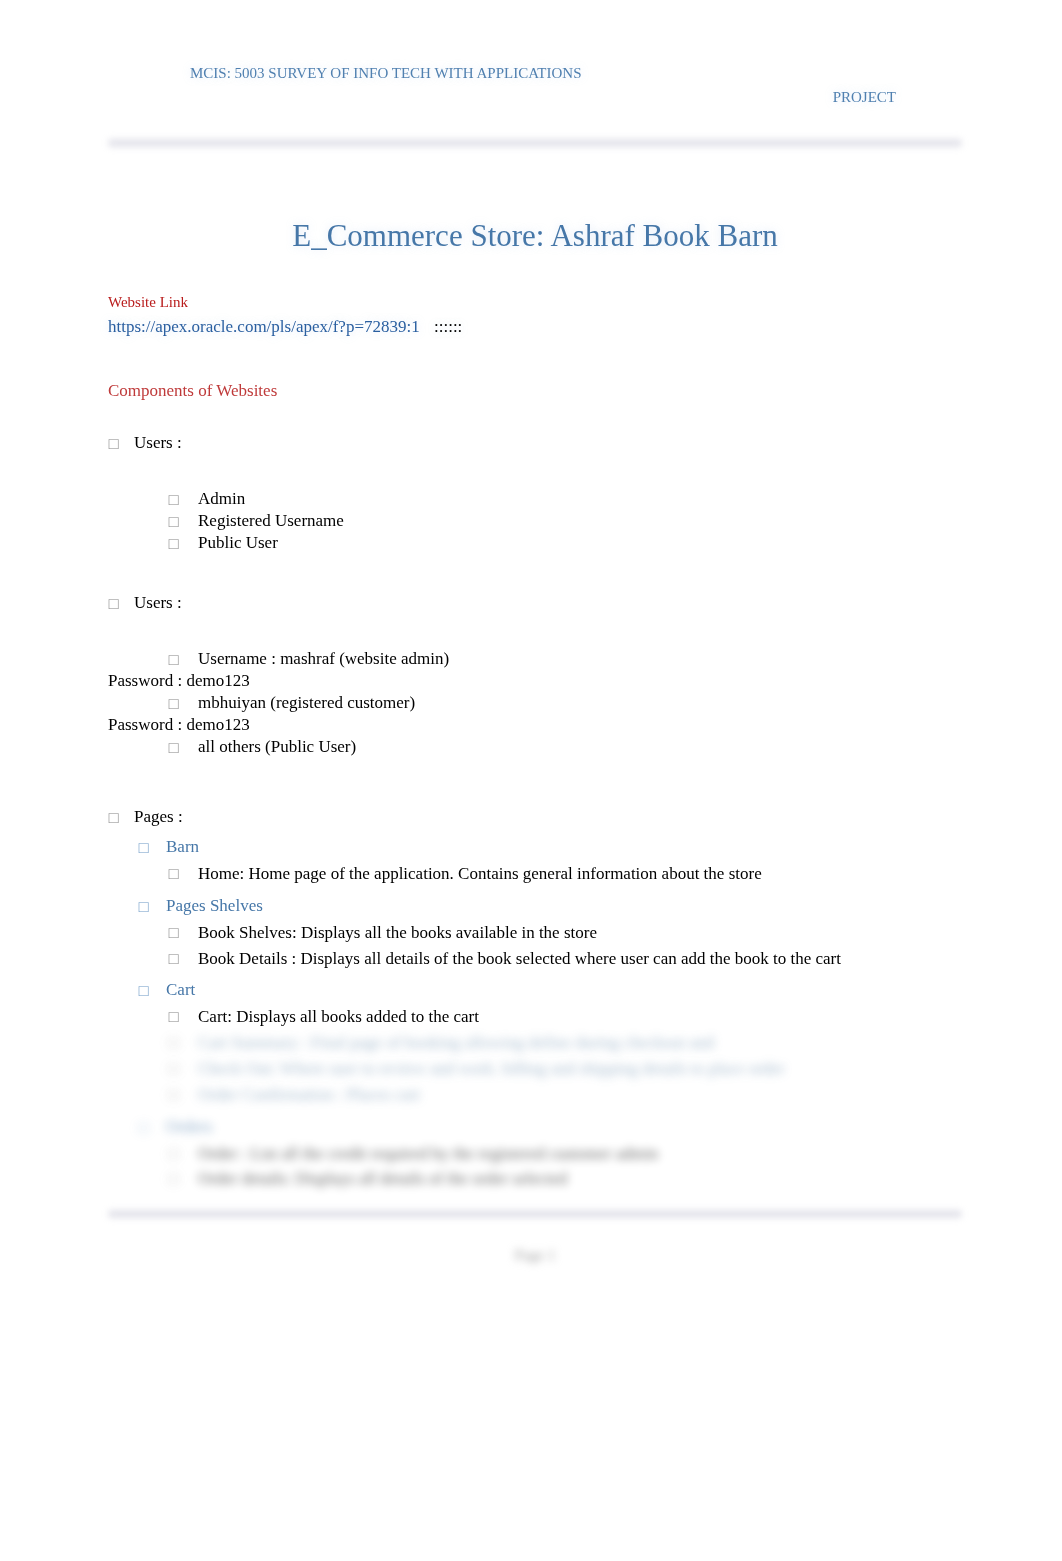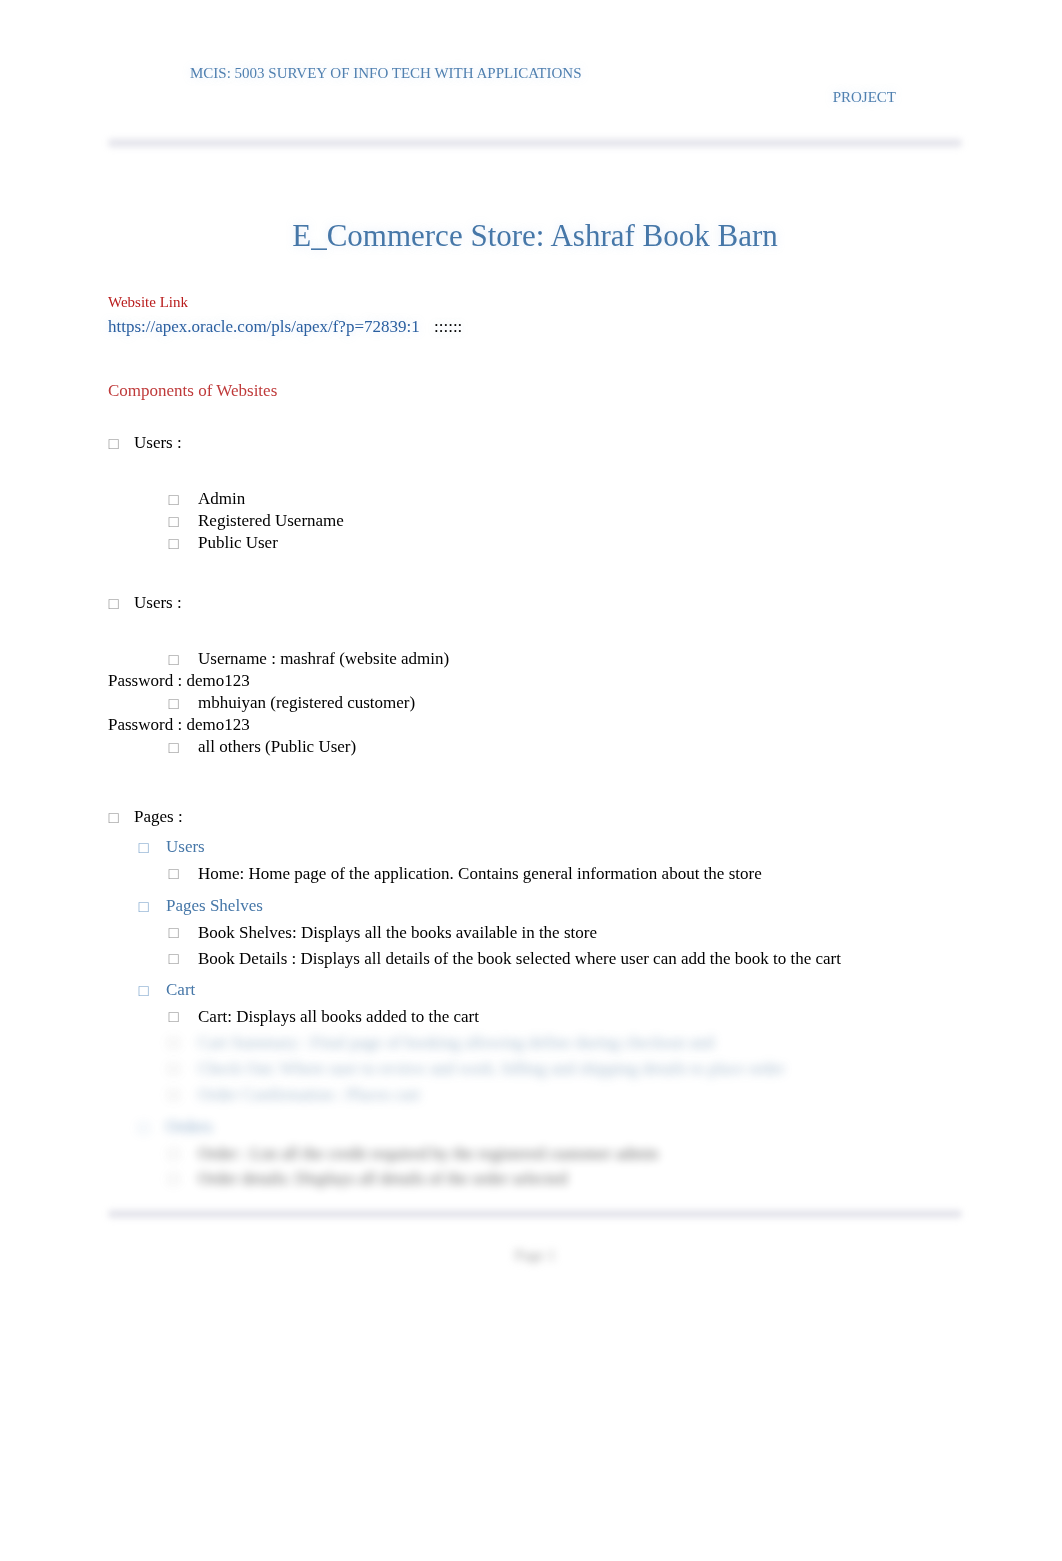--- a/index.html
+++ b/index.html
@@ -235,21 +235,21 @@
   <div class="gap-lg"></div>
   <div class="gap-sm"></div>
 
   <div class="bullet-l1">
     <span class="marker">🞎</span>
     <span>Pages :</span>
   </div>
 
   <div class="page-header-bullet">
     <span class="marker">🞎</span>
-    <span class="text">Users</span>
+    <span class="text">Barn</span>
   </div>
   <div class="page-item-bullet">
     <span class="marker">🞎</span>
     <span class="content">Home:  Home page of the application. Contains general information about the store</span>
   </div>
 
   <div class="page-header-bullet">
     <span class="marker">🞎</span>
     <span class="text">Pages Shelves</span>
   </div>

